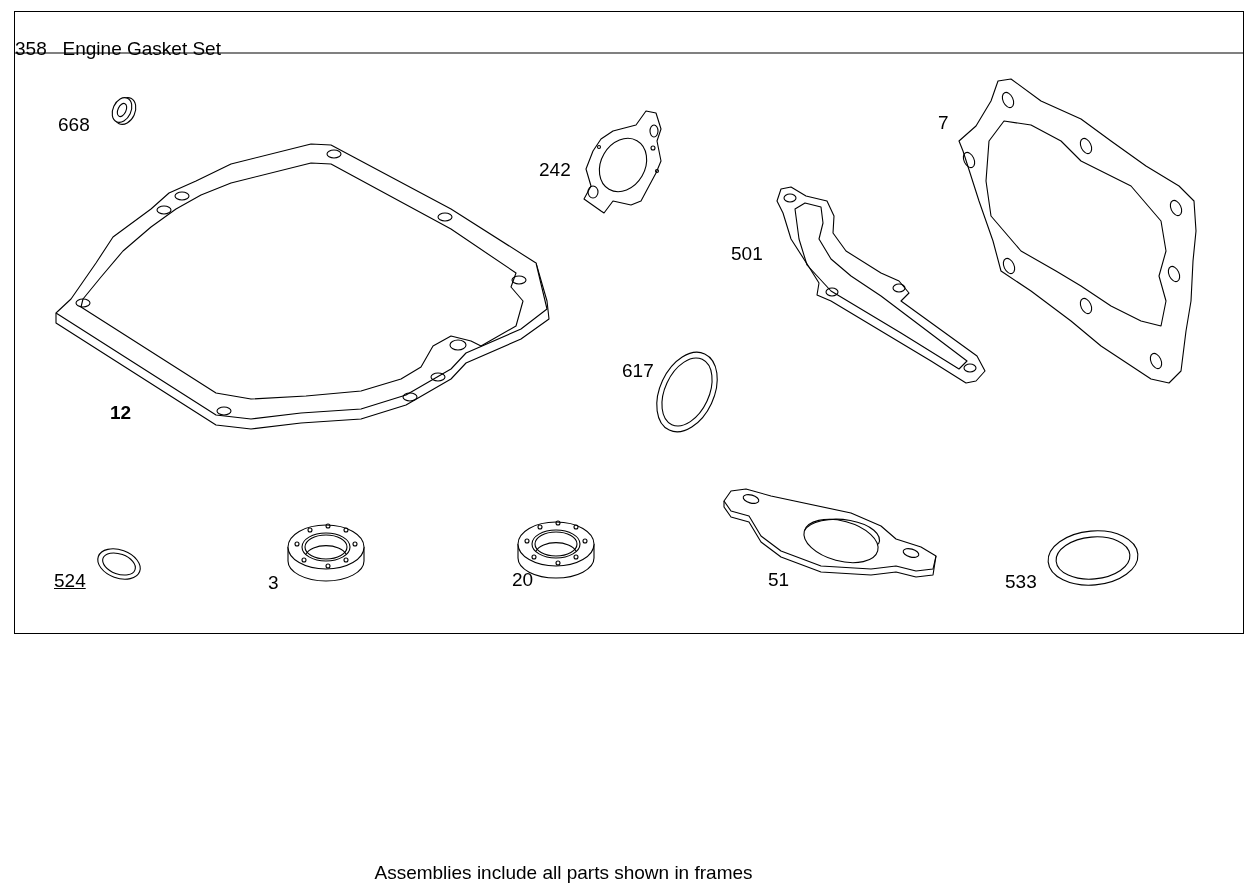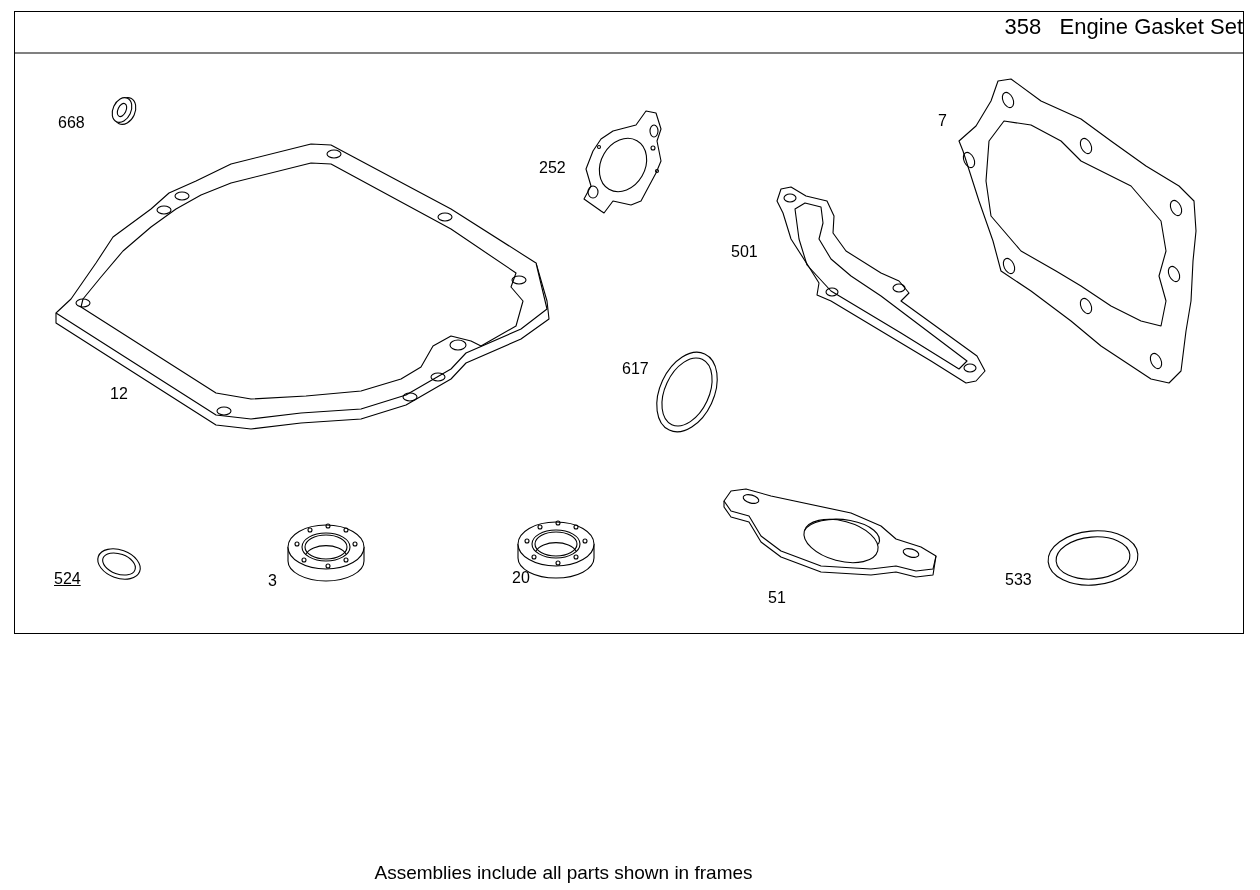--- a/index.html
+++ b/index.html
@@ -1,21 +1,21 @@
 <!DOCTYPE html>
 <html><head>
 <meta charset="utf-8">
 <style>
   html, body { margin: 0; padding: 0; background: #ffffff; }
   body { width: 1260px; height: 890px; position: relative; overflow: hidden; font-family: "Liberation Sans", sans-serif; color: #000; }
   .frame { position: absolute; left: 14px; top: 11px; width: 1228px; height: 621px; border: 1px solid #000; box-sizing: content-box; }
   .title-bar { position: absolute; left: 0; top: 0; width: 100%; height: 40px; border-bottom: 2px solid #808080; }
-  .title { position: absolute; left: 0; right: 0; top: 2px; text-align: right; font-size: 22px; white-space: pre; }
+  .title { position: absolute; left: 0; right: 0; top: 26px; text-align: left; font-size: 19px; white-space: pre; }
   .canvas { position: absolute; left: 0; top: 42px; }
-  .label { position: absolute; font-size: 16px; line-height: 1; }
+  .label { position: absolute; font-size: 19px; line-height: 1; }
   .footer { position: absolute; left: 0; width: 1127px; top: 862px; text-align: center; font-size: 19px; }
   svg .g { fill: #fff; stroke: #000; stroke-width: 1.1; stroke-linejoin: round; }
   svg .l { fill: none; stroke: #000; stroke-width: 1.1; stroke-linejoin: round; }
 </style>
 </head>
 <body>
 
 <div class="frame">
   <div class="title-bar">
     <div class="title">358   Engine Gasket Set</div>
@@ -129,24 +129,24 @@
     </g>
 
     <g>
       <ellipse class="g" cx="1092" cy="557" rx="45" ry="27" transform="rotate(-5 1092 557)"></ellipse>
       <ellipse class="l" cx="1092" cy="557" rx="37" ry="21" transform="rotate(-5 1092 557)"></ellipse>
     </g>
   </svg>
 </div>
 
 <div class="label" style="left:58px; top:115px;">668</div>
-<div class="label" style="left:110px; top:386px;">12</div>
-<div class="label" style="left:539px; top:160px;">252</div>
+<div class="label" style="left:110px; top:403px;font-weight:bold;">12</div>
+<div class="label" style="left:539px; top:160px;">242</div>
 <div class="label" style="left:731px; top:244px;">501</div>
 <div class="label" style="left:938px; top:113px;">7</div>
 <div class="label" style="left:622px; top:361px;">617</div>
 <div class="label" style="left:54px; top:571px;text-decoration:underline;">524</div>
 <div class="label" style="left:268px; top:573px;">3</div>
 <div class="label" style="left:488px; top:570px;margin-left:24px;">20</div>
-<div class="label" style="left:768px; top:570px;margin-top:20px;">51</div>
+<div class="label" style="left:768px; top:570px;">51</div>
 <div class="label" style="left:1005px; top:572px;">533</div>
 
 <div class="footer">Assemblies include all parts shown in frames</div>
 
 </body></html>

